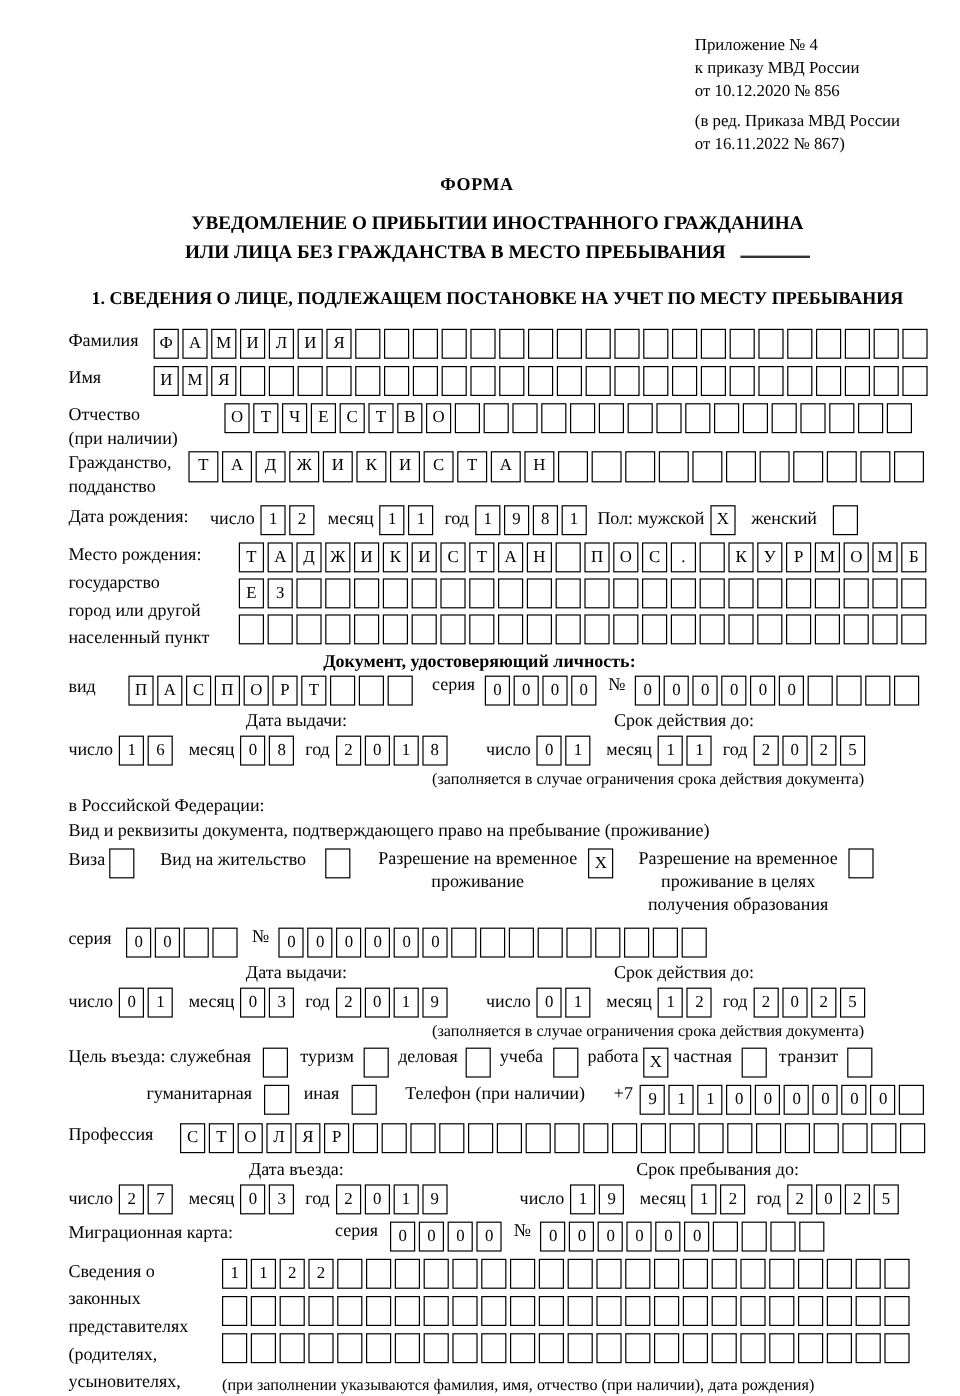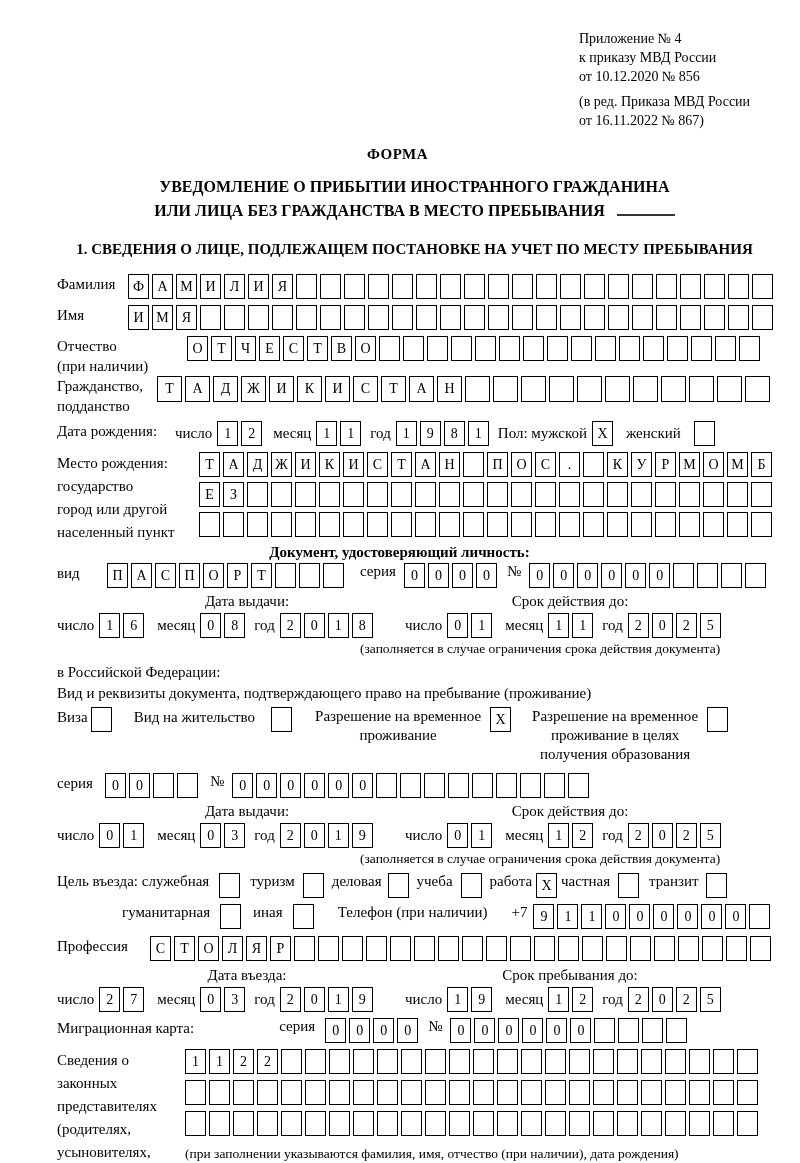--- a/index.html
+++ b/index.html
@@ -581,21 +581,21 @@
         <span class="cell"></span>
         <span class="cell"></span>
         <span class="cell"></span>
         <span class="cell"></span>
         <span class="cell"></span>
         <span class="cell"></span>
         <span class="cell"></span>
       </span>
   </div>
 
-  <div class="dp" style="margin-top:5px;">
+  <div class="dp" style="margin-top:5px;gap:28px;">
     <div class="dp-l">
       <div class="dp-head">Дата въезда:</div>
       <div class="dg">
         <span>число</span>
         <span class="boxes">
             <span class="cell">2</span>
             <span class="cell">7</span>
           </span>
         <span style="margin-left:8px;">месяц</span>
         <span class="boxes">

